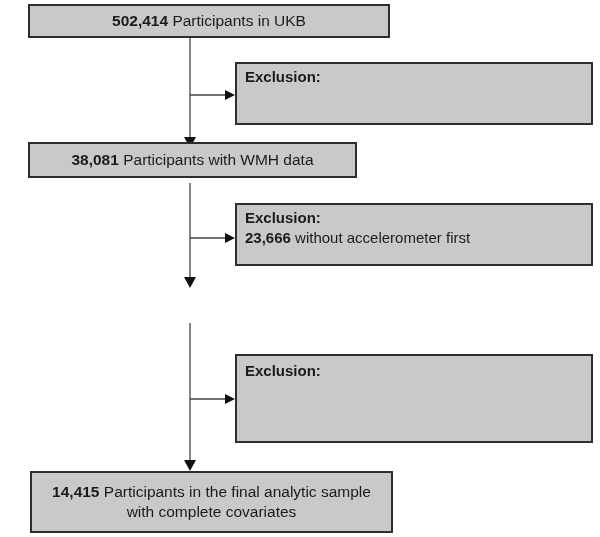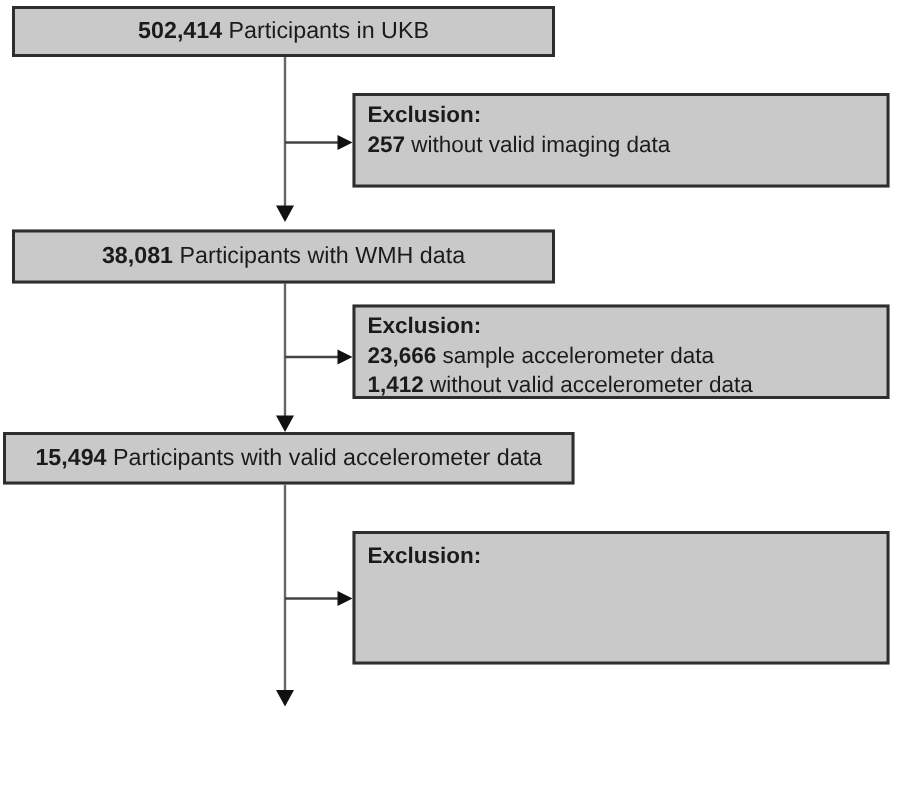--- a/index.html
+++ b/index.html
@@ -11,31 +11,31 @@
   }
   .canvas{position:relative;width:600px;height:537px;background:#fff;overflow:hidden}
   svg.connectors{position:absolute;left:0;top:0;width:600px;height:537px}
   .box{
     position:absolute;
     background:#c9c9c9;
     border:2px solid #2e2e2e;
   }
   .mbox{
     display:flex;align-items:center;justify-content:center;
-    text-align:center;font-size:15.5px;line-height:20px;
+    text-align:center;font-size:15.5px;line-height:20px;margin-left:20px;
   }
   .excl{font-size:15px;line-height:19.5px;padding:3px 8px 2px 8px}
   .excl .title{font-weight:bold}
   .excl .row{white-space:nowrap}
   .excl .row.indent{white-space:normal;padding-left:58px;text-indent:-11px}
   #e3{line-height:21.5px;padding-top:4px}
   b{font-weight:bold}
   #b1{left:8px;top:4px;width:362px;height:34px}
   #e1{left:235px;top:62px;width:358px;height:63px}
-  #b2{left:8px;top:153px;width:362px;height:36px}
+  #b2{left:8px;top:142px;width:329px;height:36px}
   #e2{left:235px;top:203px;width:358px;height:63px}
   #b3{left:2px;top:288px;width:381px;height:35px}
   #e3{left:235px;top:354px;width:358px;height:89px}
   #b4{left:10px;top:471px;width:363px;height:62px}
 </style>
 </head>
 <body>
 
 <div class="canvas">
 
@@ -60,50 +60,45 @@
 
   <div id="b1" class="box mbox">
     <div>
       <b>502,414</b>
       <span>Participants in UKB</span>
     </div>
   </div>
 
   <div id="e1" class="box excl">
     <div class="title">Exclusion:</div>
-    <div class="row">
-      <b>257</b>
-      <span>without valid imaging data</span>
-    </div>
   </div>
 
   <div id="b2" class="box mbox">
     <div>
       <b>38,081</b>
       <span>Participants with WMH data</span>
     </div>
   </div>
 
   <div id="e2" class="box excl">
     <div class="title">Exclusion:</div>
     <div class="row">
       <b>23,666</b>
-      <span>sample accelerometer data</span>
-    </div>
-    <div class="row">
-      <b>1,412</b>
-      <span>without valid accelerometer data</span>
+      <span>without accelerometer first</span>
     </div>
   </div>
 
-  <div id="b3" class="box mbox">
-    <div>
-      <b>15,494</b>
-      <span>Participants with valid accelerometer data</span>
-    </div>
-  </div>
 
   <div id="e3" class="box excl">
     <div class="title">Exclusion:</div>
   </div>
 
+  <div id="b4" class="box mbox">
+    <div>
+      <div>
+        <b>14,415</b>
+        <span>Participants in the final analytic sample</span>
+      </div>
+      <div>with complete covariates</div>
+    </div>
+  </div>
 
 </div>
 
 </body></html>

